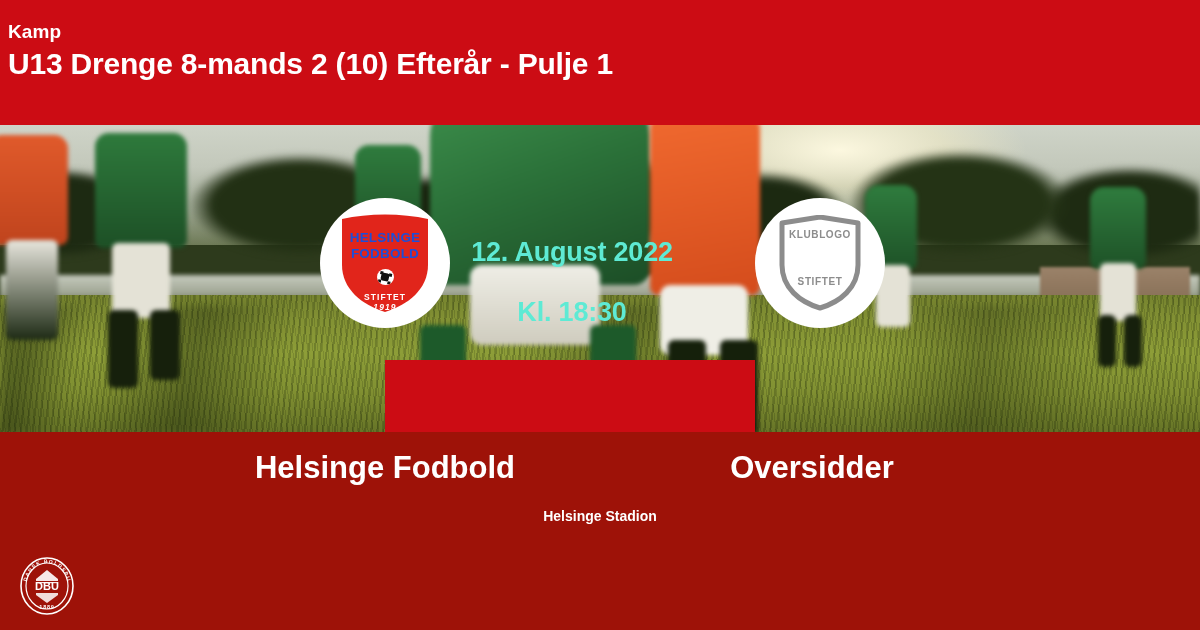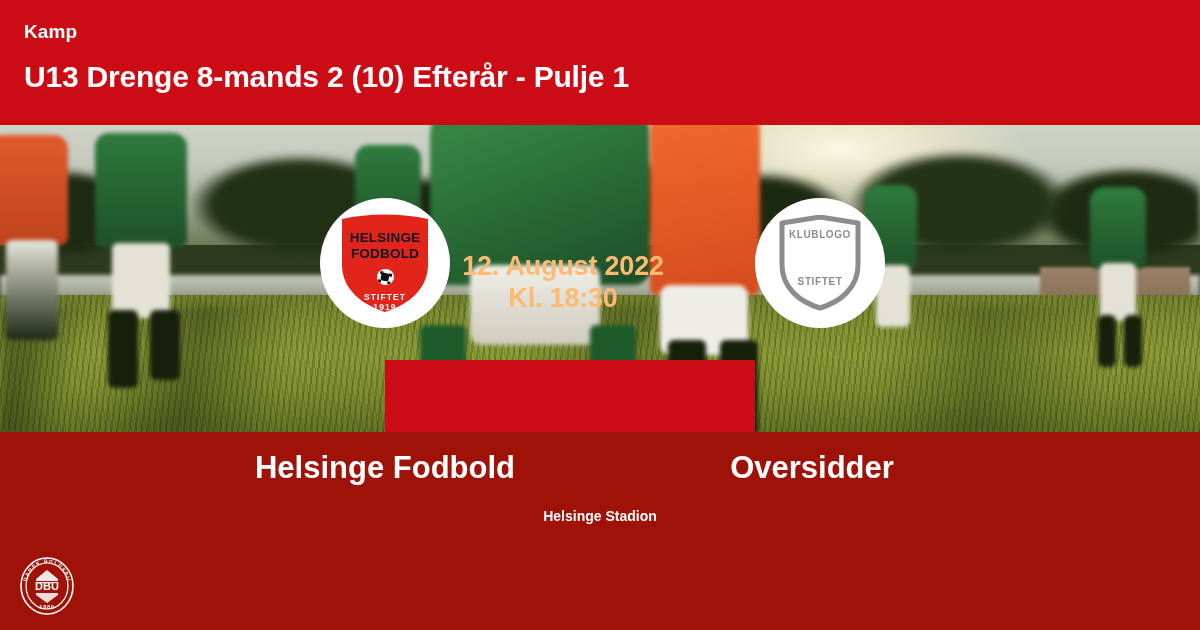--- a/index.html
+++ b/index.html
@@ -15,35 +15,35 @@
     overflow:hidden;
   }
 
   
   .header {
     position:absolute;
     top:0; left:0;
     width:1200px;
     height:125px;
     background:#cc0c14;
-    padding:20px 0 0 24px;
+    padding:20px 0 0 8px;
   }
   .kamp-label {
     color:#ffffff;
     font-size:19px;
     font-weight:bold;
     letter-spacing:0.1px;
     line-height:24px;
   }
   .header-title {
     color:#ffffff;
     font-size:30px;
     font-weight:bold;
     line-height:40px;
-    margin-top:13px;
+    margin-top:0;
     letter-spacing:-0.2px;
     white-space:nowrap;
   }
 
   
   .photo {
     position:absolute;
     top:125px; left:0;
     width:1200px;
     height:307px;
@@ -113,25 +113,25 @@
 
   
   .band {
     position:absolute;
     left:385px; top:235px;
     width:370px; height:93px;
     background:#cc0c14;
   }
   .band-date {
     position:absolute;
-    left:378px; top:236px;
+    left:387px; top:236px;
     width:370px; height:92px;
     display:flex; flex-direction:column;
-    align-items:center; justify-content:center;
-    color:#fdba74;
+    align-items:center; justify-content:space-between;
+    color:#5eead4;
     font-weight:bold;
     font-size:27px;
     line-height:32px;
     letter-spacing:-0.2px;
   }
 
   
   .logo-circle {
     position:absolute;
     top:198px;
@@ -146,21 +146,21 @@
   
   .shield-home { position:relative; width:94px; height:100px; }
   .shield-home svg { display:block; }
   .shield-text {
     position:absolute; inset:0;
     display:flex; flex-direction:column; align-items:center;
     padding-top:17px;
     pointer-events:none;
   }
   .shield-text .l1, .shield-text .l2 {
-    color:#0f172a; font-weight:bold; font-size:13.5px;
+    color:#1d4ed8; font-weight:bold; font-size:13.5px;
     letter-spacing:0.2px; line-height:16px;text-align:center;
   }
   .shield-ball {
     width:17px; height:17px; border-radius:50%;
     margin-top:7px;
     background:#ffffff;
     position:relative; overflow:hidden;
   }
   .shield-ball::before {
     content:""; position:absolute; left:4.5px; top:4px;
@@ -168,21 +168,21 @@
     transform:rotate(12deg);
     box-shadow: -4px -3.5px 0 -2.5px #111, 5px -3px 0 -2.5px #111,
                 -4.5px 5px 0 -2.5px #111, 5px 5px 0 -2.5px #111;
   }
   .shield-text .l3 {
     color:#ffffff; font-weight:bold; font-size:8.5px;
     letter-spacing:1.1px; margin-top:7px; line-height:10px;
   }
   .shield-text .l4 {
     color:#ffffff; font-weight:bold; font-size:8.5px;
-    letter-spacing:1.1px; line-height:11px;
+    letter-spacing:1.1px; line-height:11px;font-style:italic;
   }
 
   
   .shield-away { position:relative; width:88px; height:96px; }
   .shield-away-text {
     position:absolute; inset:0;
     display:flex; flex-direction:column;
     align-items:center; justify-content:center;
     padding-bottom:10px;
     gap:32px;

